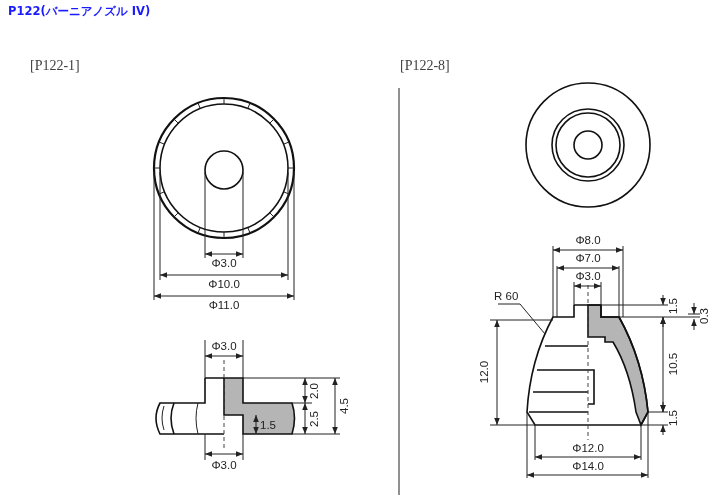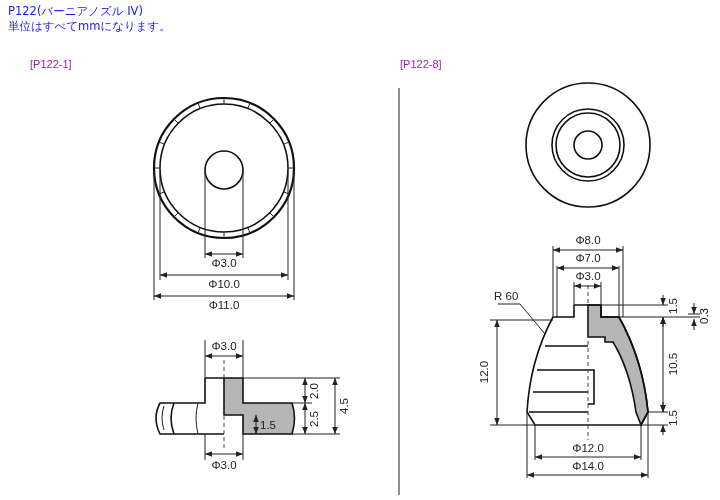--- a/index.html
+++ b/index.html
@@ -1,32 +1,31 @@
 <!DOCTYPE html>
 <html><head>
 <meta charset="utf-8">
 <style>
   html, body { margin: 0; padding: 0; background: #ffffff; }
   body { width: 720px; height: 500px; position: relative; overflow: hidden; font-family: "DejaVu Sans", sans-serif; }
-  .header { position: absolute; left: 8px; top: 4px; color: #1a1aff; font-weight: normal; font-size: 11.5px; line-height: 15px; }
-  .label { position: absolute; font-size: 11px; color: #a21caf; font-family: Liberation Sans, sans-serif; }
+  .header { position: absolute; left: 8px; top: 4px; color: #1a1aff; font-weight: bold; font-size: 11.5px; line-height: 15px; }
+  .label { position: absolute; font-size: 14px; color: #404040; font-family: Liberation Serif, serif; }
   svg { position: absolute; left: 0; top: 0; }
   svg text { font-family: "Liberation Sans", sans-serif; font-size: 11.5px; fill: #222; }
   .ln { stroke: #222; stroke-width: 1; fill: none; }
   .thick { stroke: #111; stroke-width: 2.2; fill: none; }
   .med { stroke: #111; stroke-width: 1.6; fill: none; }
   .dash { stroke: #444; stroke-width: 1; stroke-dasharray: 4 3; fill: none; }
   .sec { fill: #b5b5b5; stroke: #111; stroke-width: 1.6; }
 </style>
 </head>
 <body>
 
 <div class="header">
   <div>P122(バーニアノズル IV)</div>
-  <div>単位はすべてmmになります。</div>
 </div>
 
 <div class="label" style="left:30px; top:58px;">[P122-1]</div>
 <div class="label" style="left:400px; top:58px;">[P122-8]</div>
 
 <svg width="720" height="500" viewBox="0 0 720 500">
   <defs>
     <marker id="arr" viewBox="0 0 10 10" refX="10" refY="5" markerWidth="7" markerHeight="7" orient="auto-start-reverse">
       <path d="M0,1 L10,5 L0,9 z" fill="#222"></path>
     </marker>

